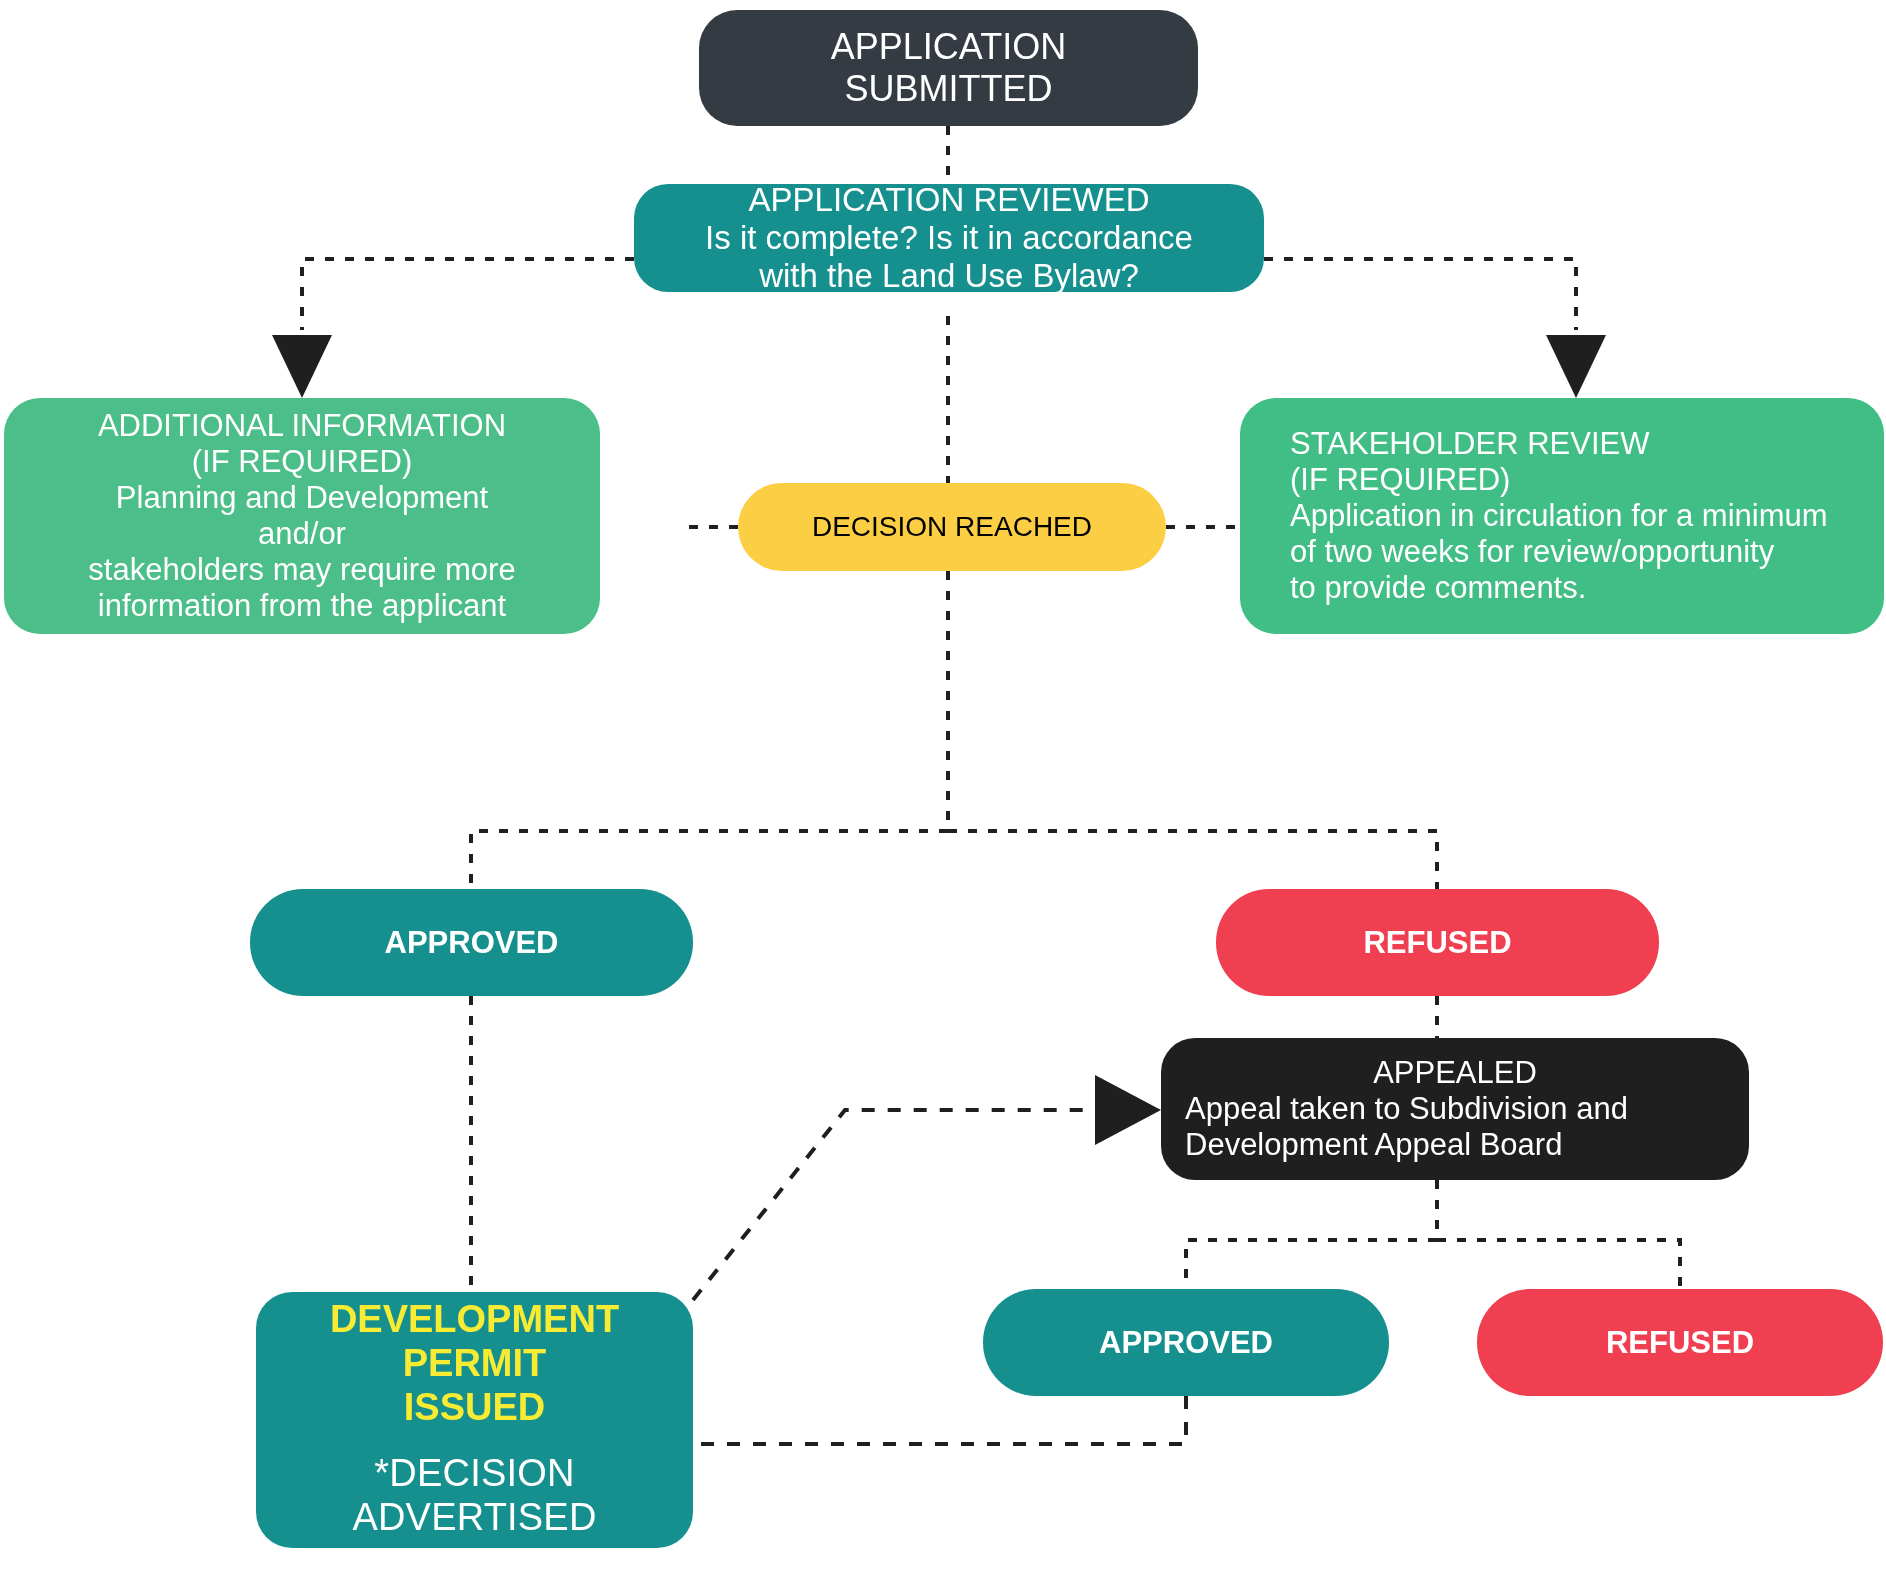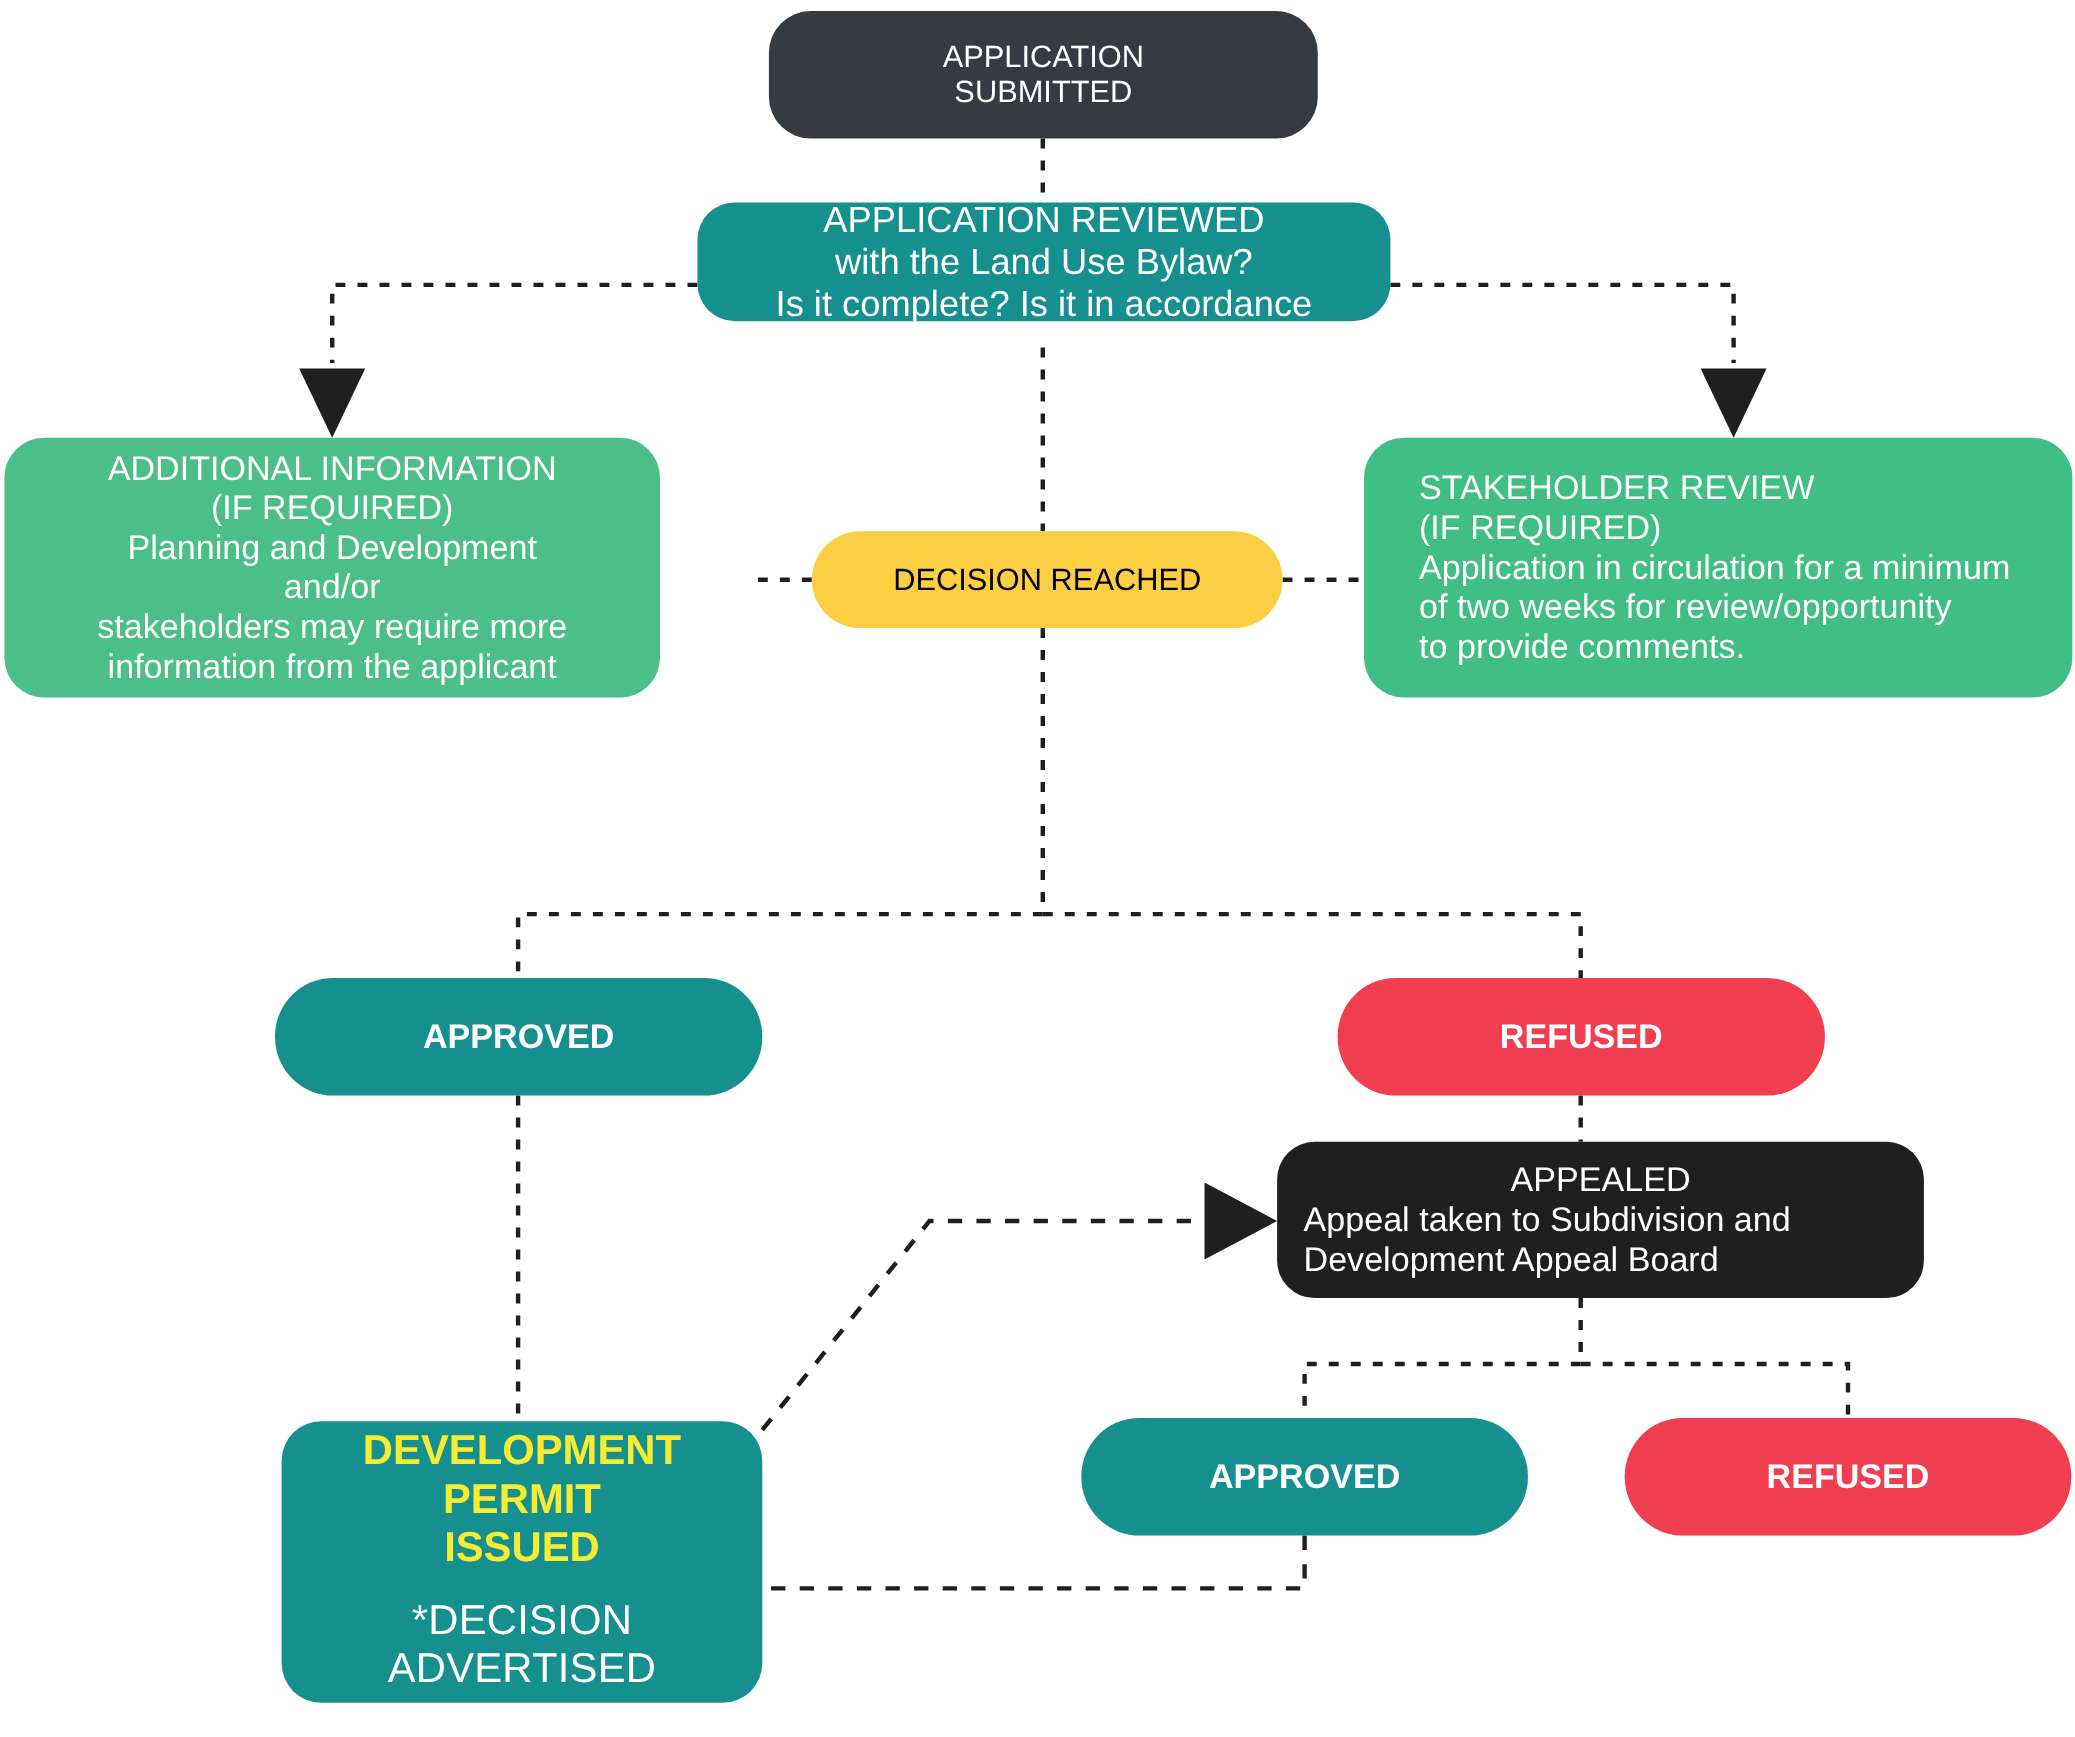--- a/index.html
+++ b/index.html
@@ -34,21 +34,21 @@
     line-height: 1.16;
   }
   .node .ln { display: block; }
 
   
   .n-app-sub {
     left: 699px; top: 10px; width: 499px; height: 116px;
     background: #343b43;
     border-radius: 38px;
     text-align: center;
-    font-size: 28px;
+    font-size: 36px;
     padding: 0 28px;
   }
   .n-app-rev {
     left: 634px; top: 184px; width: 630px; height: 108px;
     background: #16908f;
     border-radius: 34px;
     font-size: 33px;
     padding: 0 22px;
   }
   .n-app-rev .ln1 { text-align: center; }
@@ -182,22 +182,22 @@
     <path d="M1186,1396 L1186,1444 L693,1444" stroke="#201f1f" stroke-width="4" stroke-dasharray="13,13" fill="none"></path>
   </svg>
 
   <div class="node n-app-sub">
     <span class="ln">APPLICATION</span>
     <span class="ln">SUBMITTED</span>
   </div>
 
   <div class="node n-app-rev">
     <span class="ln ln1">APPLICATION REVIEWED</span>
+    <span class="ln ln2">Is it complete? Is it in accordance</span>
     <span class="ln ln3">with the Land Use Bylaw?</span>
-    <span class="ln ln2">Is it complete? Is it in accordance</span>
   </div>
 
   <div class="node n-addl">
     <span class="ln">ADDITIONAL INFORMATION</span>
     <span class="ln">(IF REQUIRED)</span>
     <span class="ln">Planning and Development and/or</span>
     <span class="ln">stakeholders may require more</span>
     <span class="ln">information from the applicant</span>
   </div>
 

